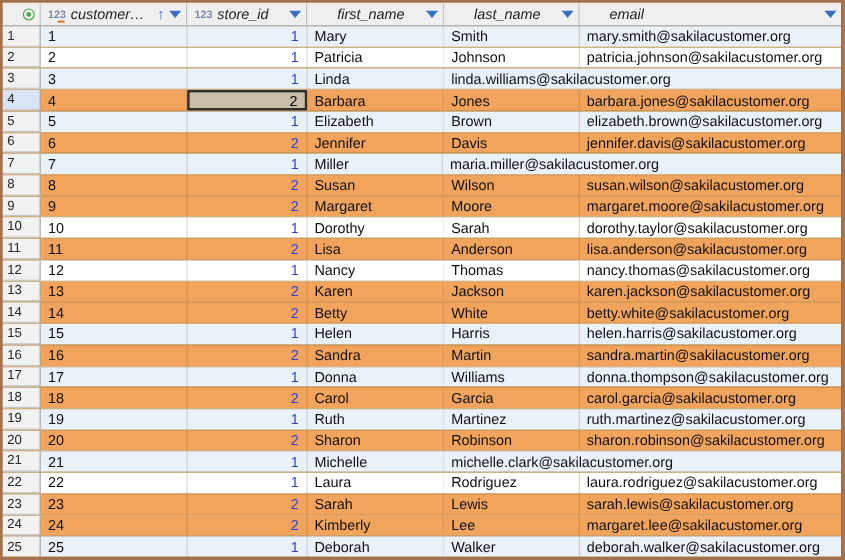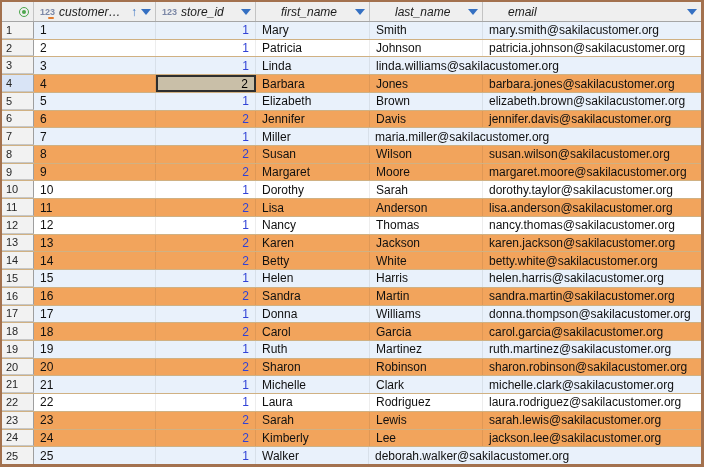--- a/index.html
+++ b/index.html
@@ -305,21 +305,20 @@
     <div class="cell w-sid num-right">2</div>
     <div class="cell w-fn">Sharon</div>
     <div class="cell w-ln">Robinson</div>
     <div class="cell w-em">sharon.robinson@sakilacustomer.org</div>
   </div>
       <div class="row stripe-blue">
     <div class="gutter">21</div>
     <div class="cell w-cid">21</div>
     <div class="cell w-sid num-right">1</div>
     <div class="cell w-fn">Michelle</div>
-    <div class="cell w-ln">Clark</div>
     <div class="cell w-em">michelle.clark@sakilacustomer.org</div>
   </div>
       <div class="row stripe-white">
     <div class="gutter">22</div>
     <div class="cell w-cid">22</div>
     <div class="cell w-sid num-right">1</div>
     <div class="cell w-fn">Laura</div>
     <div class="cell w-ln">Rodriguez</div>
     <div class="cell w-em">laura.rodriguez@sakilacustomer.org</div>
   </div>
@@ -330,23 +329,24 @@
     <div class="cell w-fn">Sarah</div>
     <div class="cell w-ln">Lewis</div>
     <div class="cell w-em">sarah.lewis@sakilacustomer.org</div>
   </div>
       <div class="row store2">
     <div class="gutter">24</div>
     <div class="cell w-cid">24</div>
     <div class="cell w-sid num-right">2</div>
     <div class="cell w-fn">Kimberly</div>
     <div class="cell w-ln">Lee</div>
-    <div class="cell w-em">jackson.lee@sakilacustomer.org</div>
+    <div class="cell w-em">margaret.lee@sakilacustomer.org</div>
   </div>
       <div class="row stripe-blue">
     <div class="gutter">25</div>
     <div class="cell w-cid">25</div>
     <div class="cell w-sid num-right">1</div>
+    <div class="cell w-fn">Deborah</div>
     <div class="cell w-ln">Walker</div>
     <div class="cell w-em">deborah.walker@sakilacustomer.org</div>
   </div>
     </div>
 </div>
 
 </body></html>

